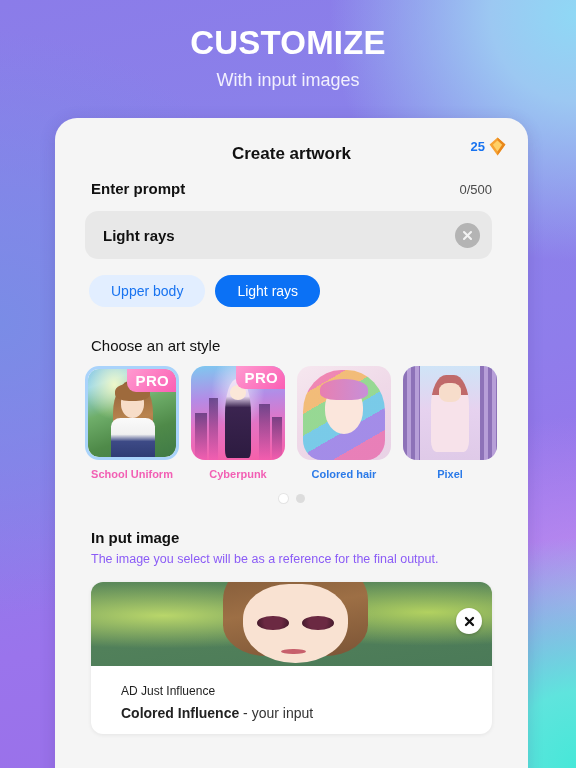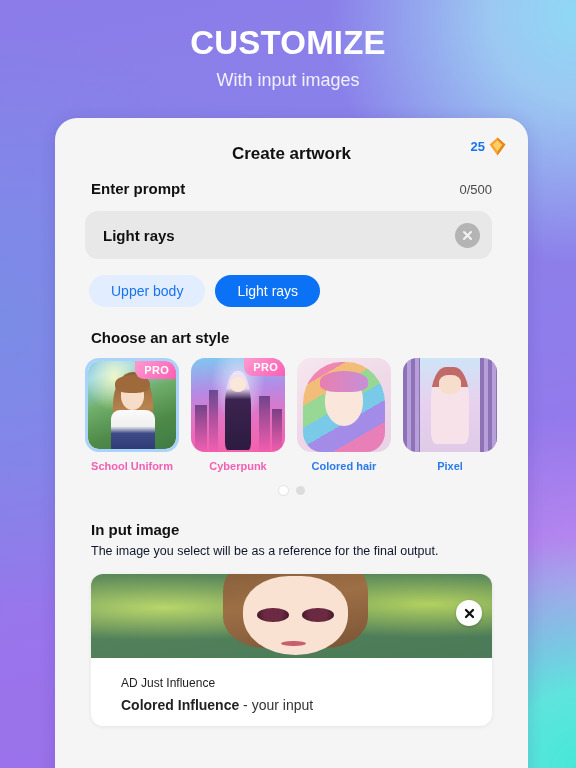--- a/index.html
+++ b/index.html
@@ -157,23 +157,23 @@
     cursor: pointer;
   }
   .chip.active {
     background: #0b71f5;
     color: #ffffff;
   }
 
   
   .section-title {
     font-size: 15px;
-    font-weight: bold;
+    font-weight: normal;
     color: #111111;
-    margin: 22px 0 0 36px;
+    margin: 30px 0 0 36px;
   }
   .styles {
     display: flex;
     gap: 12px;
     margin: 12px 0 0 30px;
   }
   .style-item {
     width: 94px;
     flex: none;
     cursor: pointer;
@@ -193,21 +193,21 @@
     position: absolute;
     inset: 0;
     border-radius: 11px;
     overflow: hidden;
   }
   .pro-badge {
     position: absolute;
     top: 0; right: 0;
     background: linear-gradient(135deg, #ff9ad0, #fb5fb4);
     color: #ffffff;
-    font-size: 11px;
+    font-size: 15px;
     font-weight: bold;
     padding: 3px 7px 3px 9px;
     border-bottom-left-radius: 9px;
     border-top-right-radius: 11px;
     z-index: 3;
     letter-spacing: .3px;
   }
   .style-label {
     text-align: center;
     font-size: 11px;
@@ -314,21 +314,21 @@
     display:flex; justify-content:center; gap:8px; margin-top:14px;
   }
   .dot { width:9px; height:9px; border-radius:50%; background:#dcdcdc; cursor:pointer; }
   .dot.active { background:#ffffff; box-shadow:0 0 0 1px #e4e4e4; }
 
   
   .sec2-title {
     font-size: 15px; font-weight: bold; color:#111111; margin: 26px 0 0 36px;
   }
   .sec2-sub {
-    font-size: 12.5px; color:#0f172a; margin: 6px 0 0 36px;
+    font-size: 12.5px; color:#8b5cf6; margin: 6px 0 0 36px;
   }
 
   
   .ad-card {
     margin: 16px 36px 0 36px;
     background:#ffffff;
     border-radius: 12px;
     overflow: hidden;
     box-shadow: 0 1px 4px rgba(0,0,0,.07);
     height: 152px;

